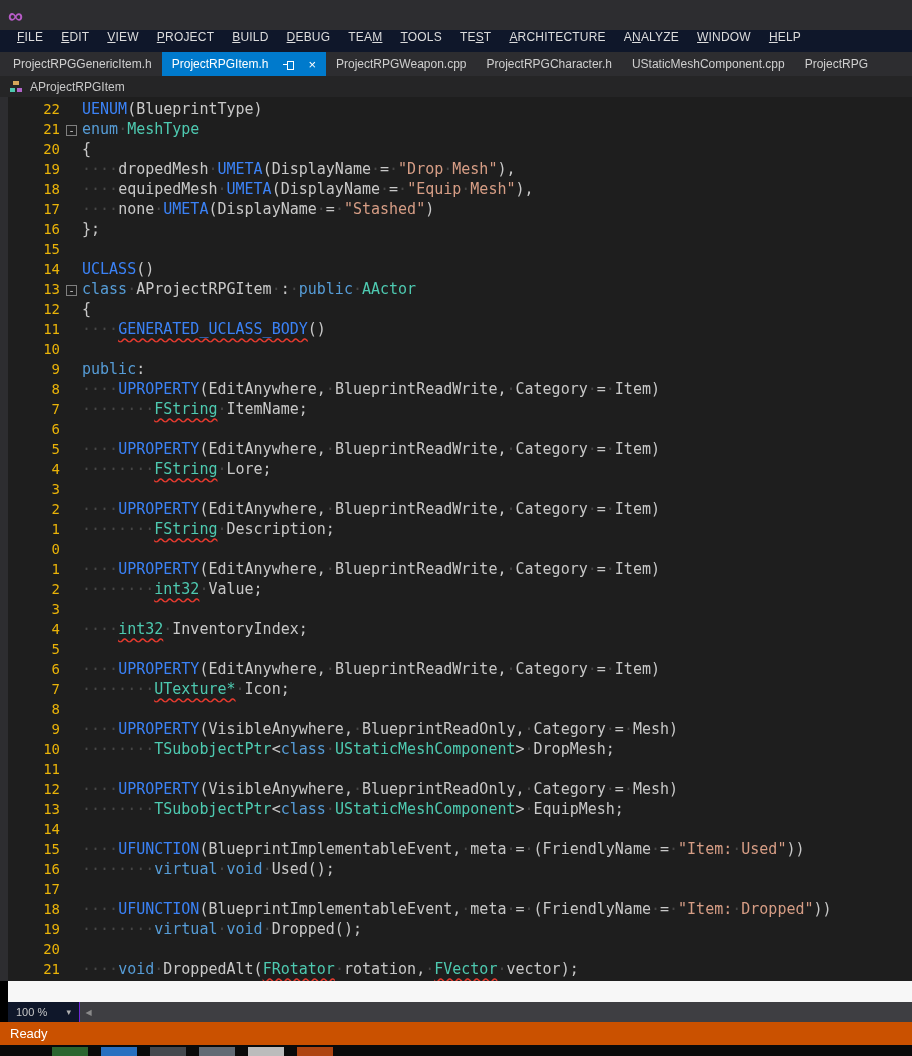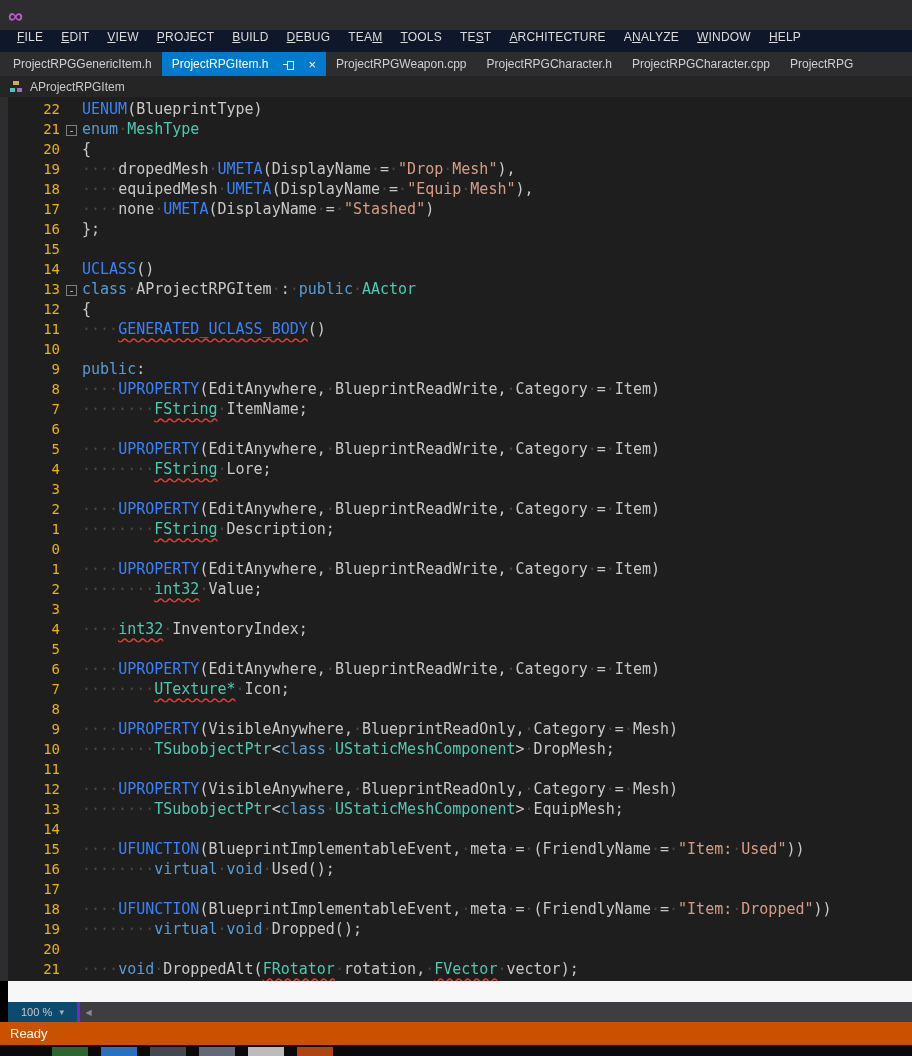--- a/index.html
+++ b/index.html
@@ -42,21 +42,21 @@
   .seg.kw{color:#569cd6;}
   .seg.type{color:#4ec9b0;}
   .seg.macro{color:#3b82f6;}
   .seg.str{color:#d69d85;}
   .seg.err{text-decoration-line:underline;text-decoration-style:wavy;text-decoration-color:#e83a2e;text-underline-offset:3px;}
 
   .white-strip{height:21px;margin-left:8px;background:#f7f7f7;}
 
   .bottom-row{height:20px;margin-left:8px;display:flex;background:#2d2d30;}
   .zoom{width:72px;display:flex;align-items:center;justify-content:space-between;color:#c8c8c8;
-        font-size:11px;padding:0 13px;border-right:3px solid #6d28d9;background:#0c4a6e;}
+        font-size:11px;padding:0 8px;border-right:1px solid #6d28d9;background:#0f172a;}
   .zoom-caret{font-size:9px;color:#b0b0b0;}
   .hscroll{flex:1;background:#3e3e42;display:flex;align-items:center;}
   .hscroll-arrow{width:17px;text-align:center;color:#8a8a8a;font-size:8px;}
   .hscroll-track{flex:1;height:100%;background:#3e3e42;}
 
   .statusbar{height:23px;background:#ca5100;color:#fff;font-size:13px;display:flex;align-items:center;padding-left:10px;}
 
   .taskbar{height:11px;background:#0a0a0a;display:flex;align-items:flex-end;gap:13px;padding-left:52px;overflow:hidden;}
   .taskbar-icon{width:36px;height:9px;opacity:.9;flex:0 0 auto;}
 </style>
@@ -92,21 +92,21 @@
       <span class="tab-pin"></span>
       <span class="tab-close">×</span>
     </div>
     <div class="tab">
       <span class="tab-label">ProjectRPGWeapon.cpp</span>
     </div>
     <div class="tab">
       <span class="tab-label">ProjectRPGCharacter.h</span>
     </div>
     <div class="tab">
-      <span class="tab-label">ProjectRPGCharacter.cpp</span>
+      <span class="tab-label">UStaticMeshComponent.cpp</span>
     </div>
     <div class="tab">
       <span class="tab-label">ProjectRPG</span>
     </div>
   </div>
 
 <div class="breadcrumbbar">
   <span class="crumb-icon">
     <svg width="12" height="12">
       <rect x="3" y="0" width="6" height="4" fill="#d6a65a"></rect>

